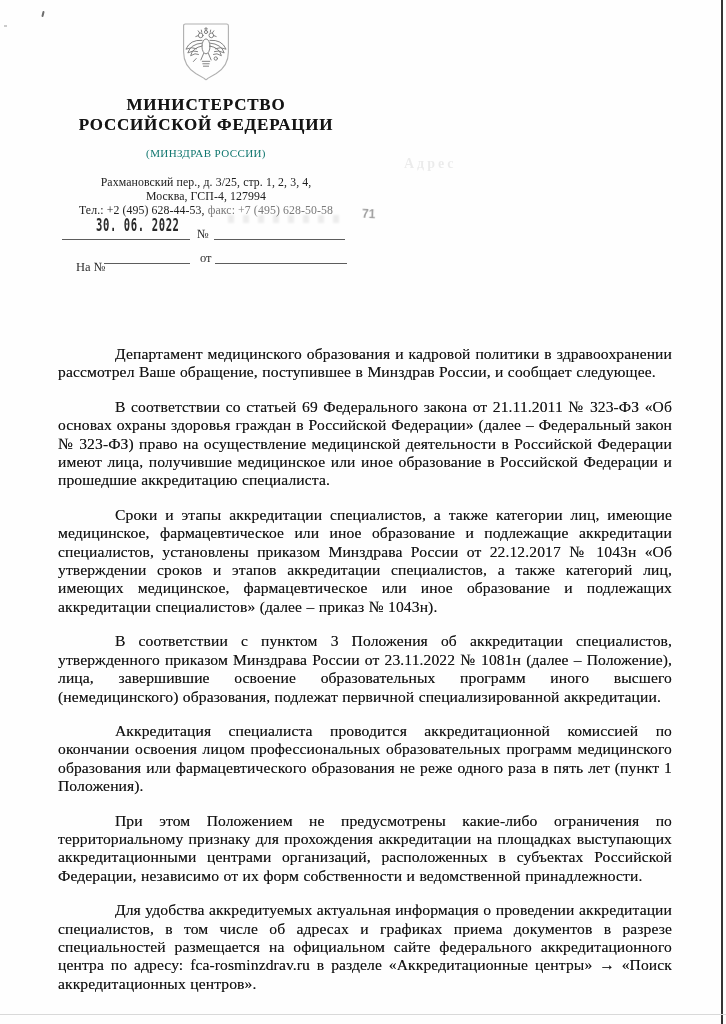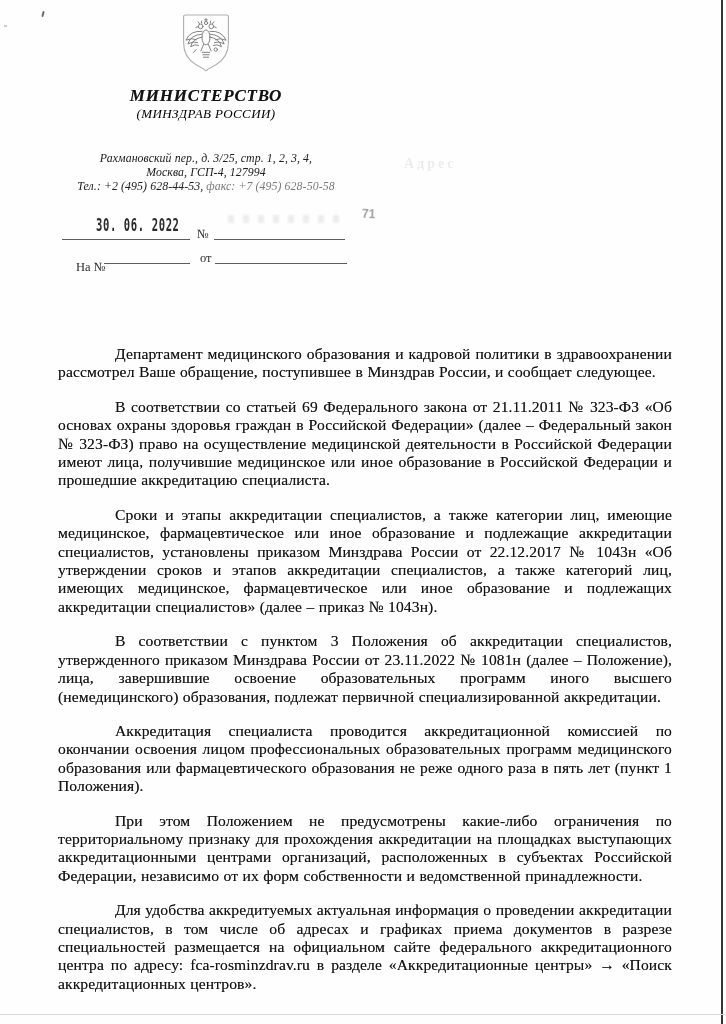--- a/index.html
+++ b/index.html
@@ -41,37 +41,36 @@
     filter: blur(1.2px);
   }
   .ghost-number {
     position: absolute; left: 362px; top: 207px;
     font-family: "Liberation Sans", sans-serif; font-size: 12px; font-weight: 700;
     color: #8f8f8f; transform: rotate(3deg); opacity: .85; filter: blur(.2px);
   }
 
   
   .letterhead {
-    position: absolute; left: 20px; top: 13px; width: 372px;
+    position: absolute; left: 20px; top: 22px; width: 372px;
     text-align: center;
-    font-style: italic;
   }
   .emblem { display: block; margin: 0 auto; }
   .ministry {
     margin-top: 13px;
     font-weight: 700; font-size: 17px; line-height: 20px;
     letter-spacing: .8px; color: #141414;
     text-shadow: 0 0 .4px rgba(0,0,0,.5);
   }
   .ministry-short {
-    font-weight: 400; font-size: 13px; line-height: 14px; margin-top: 1px;
-    letter-spacing: .4px; color: #000000;
+    font-weight: 400; font-size: 11px; line-height: 14px; margin-top: 11px;
+    letter-spacing: .4px; color: #0f766e;
   }
   .addr-block {
-    margin-top: 30px;
+    margin-top: 15px;
     font-size: 11.8px; line-height: 14px; color: #202020;
     letter-spacing: .1px;
   }
   .fax-part { color: #4d4d4d; opacity: .75; filter: blur(.3px); }
 
   
   .ref-line { position: absolute; border-bottom: 1px solid #5c5c5c; height: 0; }
   .date-stamp {
     position: absolute; left: 96px; top: 214px;
     font-family: "DejaVu Sans Mono", monospace; font-weight: 700;
@@ -126,20 +125,21 @@
         <path d="M34 25.5 Q44.5 27.5 46.5 36 Q41.5 32.5 38 34.5"></path>
         <path d="M27.5 33.5 L24.5 40.5 M32.5 33.5 L35.5 40.5"></path>
         <path d="M26 42 h8 M26.6 44.6 h6.8 M27.2 47.2 h5.6"></path>
         <circle cx="40.5" cy="39" r="1.8"></circle>
         <path d="M19.5 39 l-3 3.2"></path>
       </g>
     </svg>
 
     <div class="ministry">
       <div>МИНИСТЕРСТВО</div>
+      <div>РОССИЙСКОЙ ФЕДЕРАЦИИ</div>
     </div>
     <div class="ministry-short">(МИНЗДРАВ РОССИИ)</div>
 
     <div class="addr-block">
       <div>Рахмановский пер., д. 3/25, стр. 1, 2, 3, 4,</div>
       <div>Москва, ГСП-4, 127994</div>
       <div><span>Тел.: +2 (495) 628-44-53, </span><span class="fax-part">факс: +7 (495) 628-50-58</span></div>
     </div>
   </div>
 

